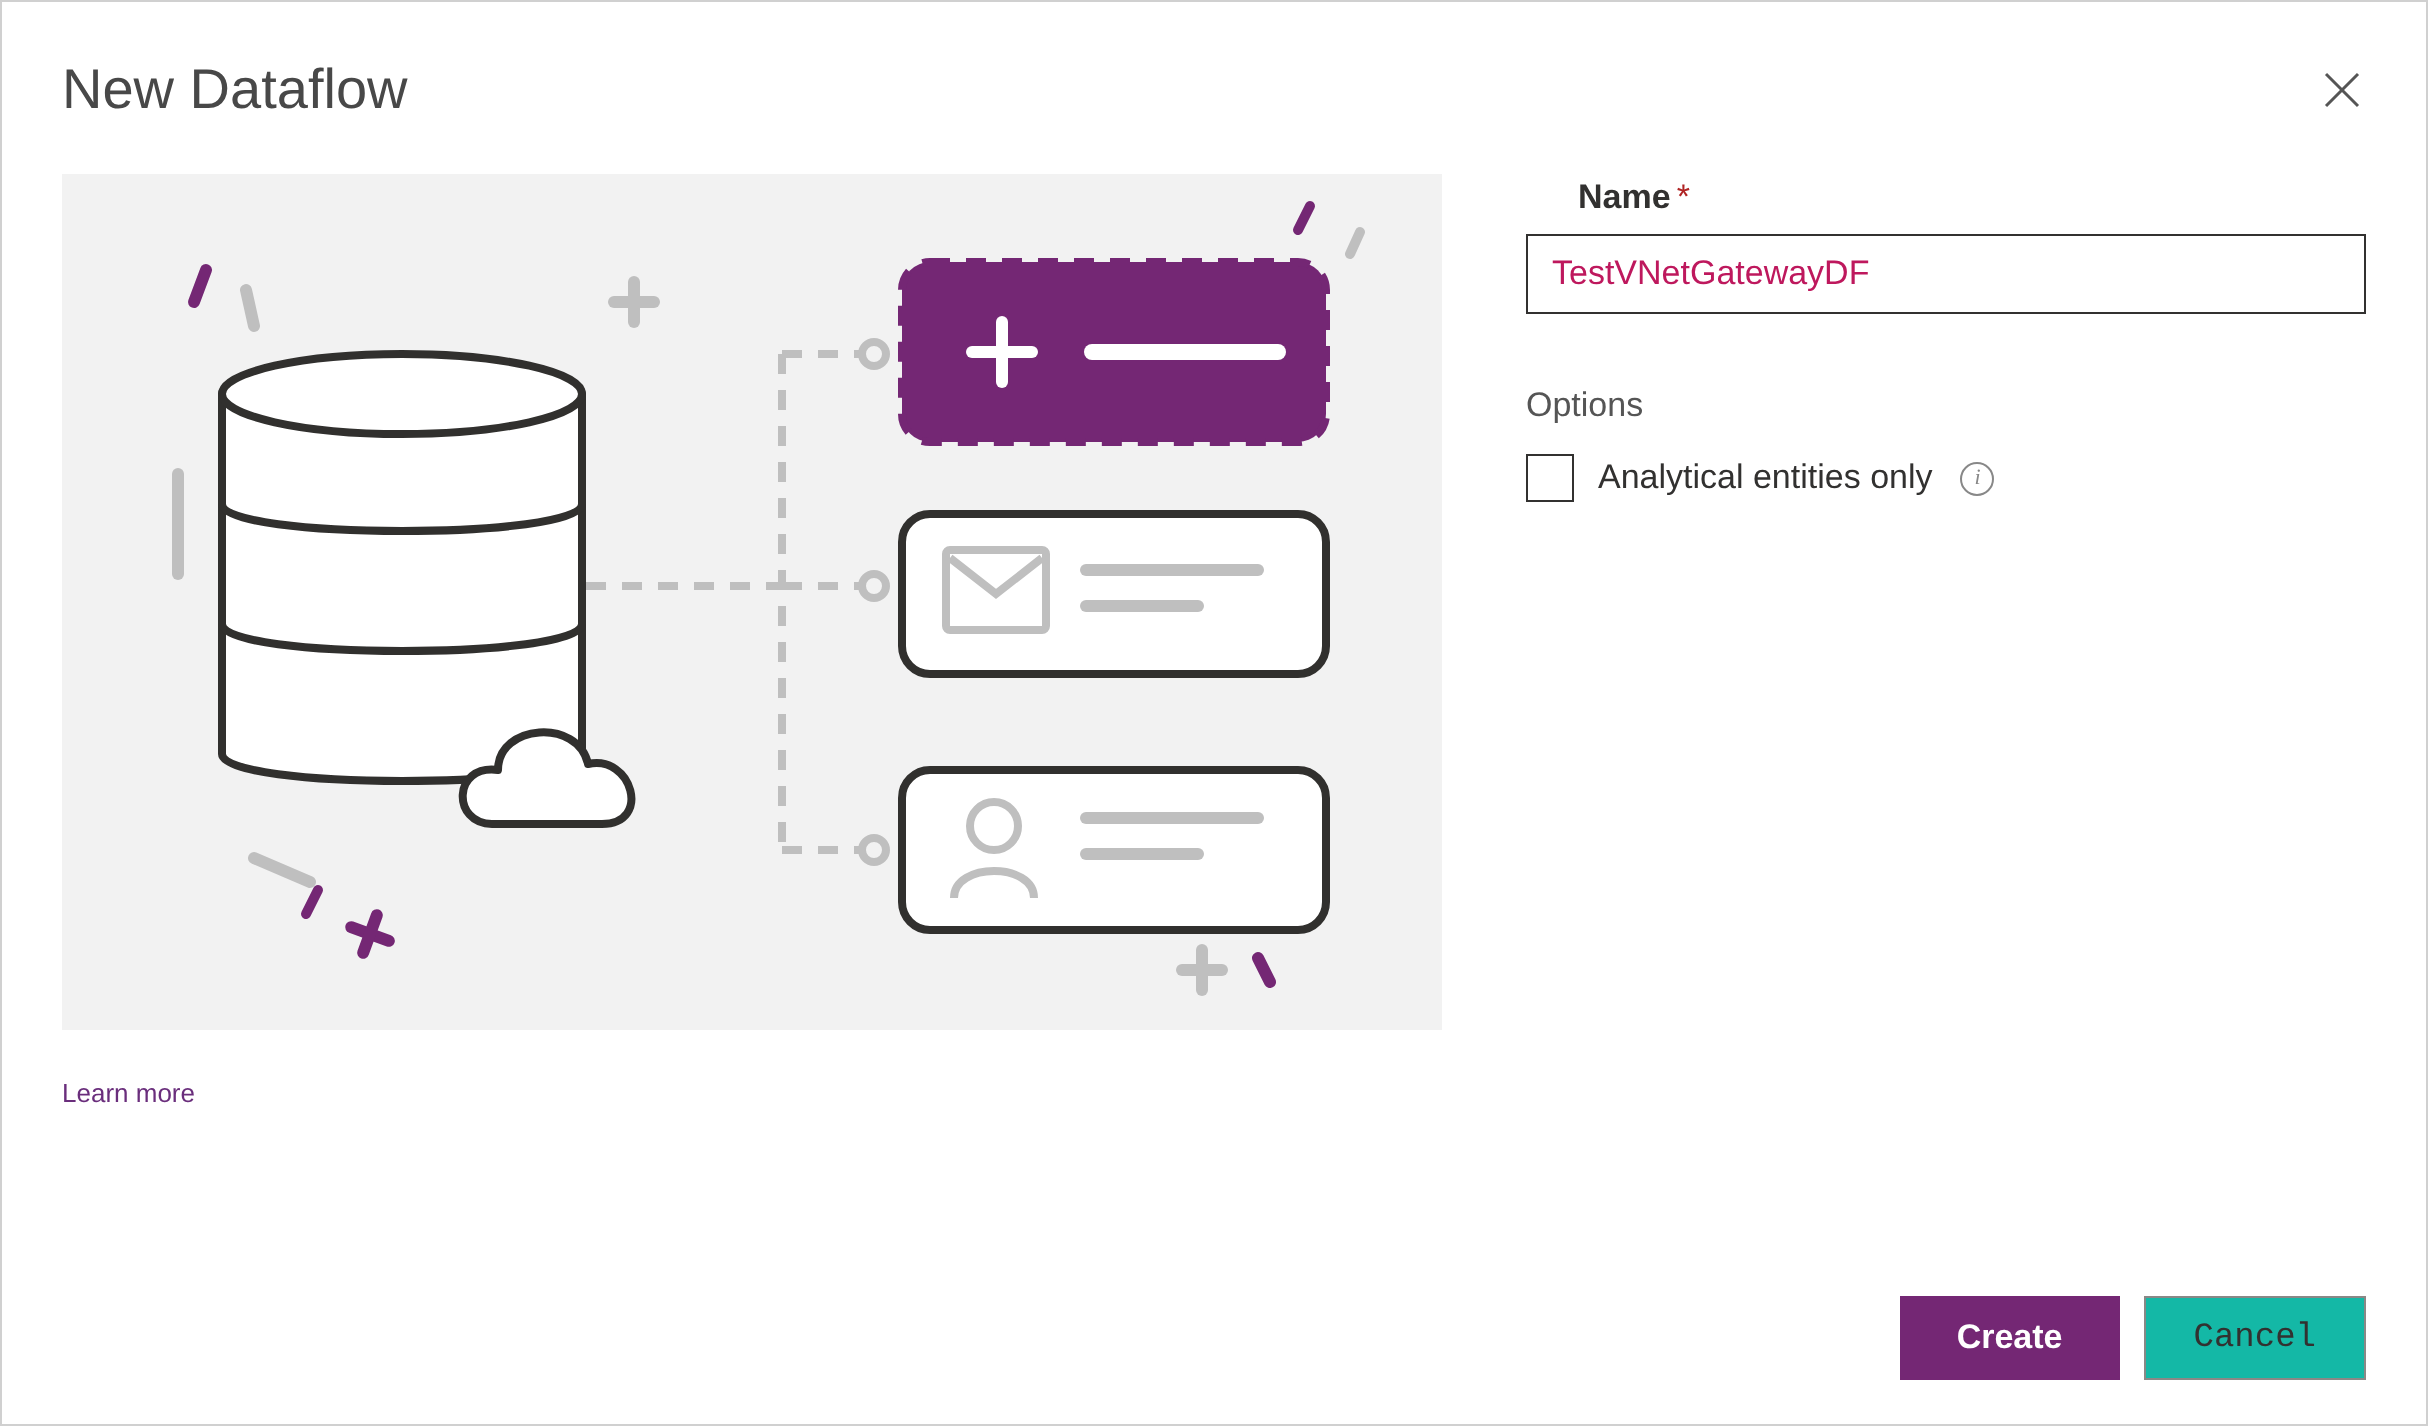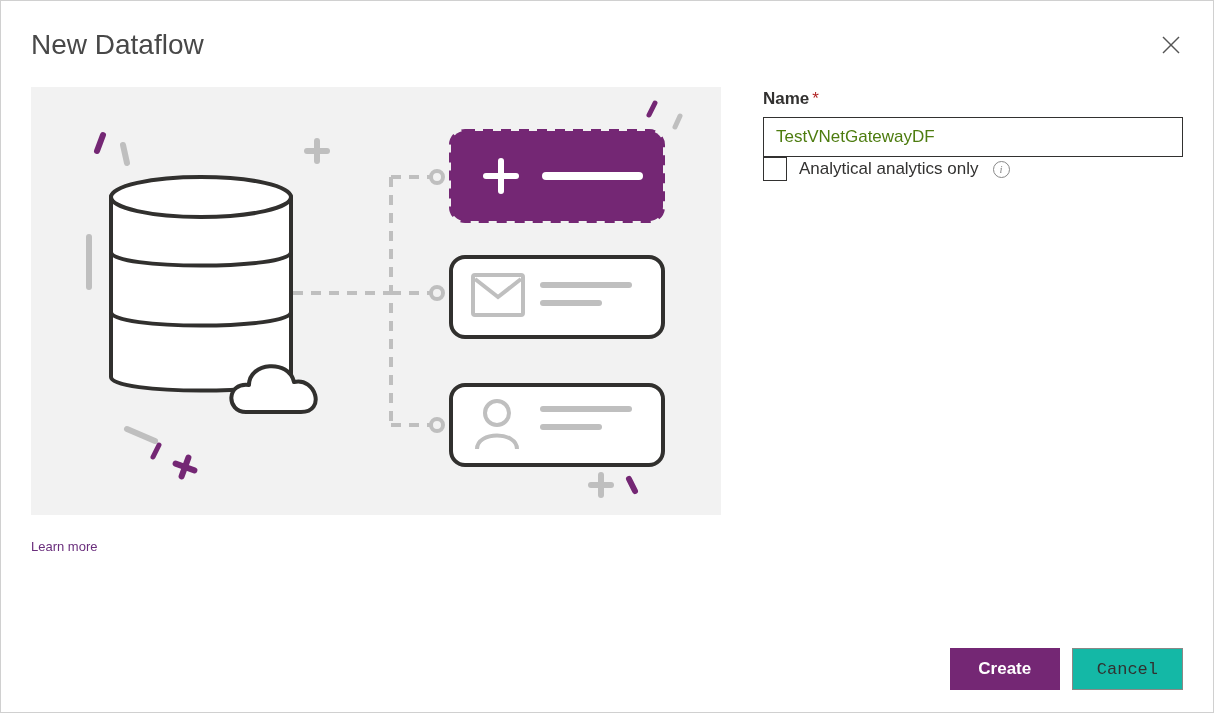--- a/index.html
+++ b/index.html
@@ -61,29 +61,30 @@
     .right-panel {
       flex: 1;
       padding-top: 2px;
     }
     .field-label {
       font-size: 17px;
       font-weight: 600;
       color: #323130;
       margin-bottom: 8px;
       display: block;
+      margin-left: 26px;
     }
     .req { color: #b02424; font-weight: 400; margin-left: 3px;}
     .text-input {
       width: 100%;
       padding: 9px 12px;
       font-size: 17px;
       border: 1px solid #323130;
       font-family: inherit;
-      color: #4d7c0f;
+      color: #be185d;
       outline: none;
     }
     .section-heading {
       margin-top: 36px;
       font-size: 17px;
       color: #555;
       font-weight: 400;
       margin-bottom: 14px;
     }
     .checkbox-row {
@@ -227,23 +228,24 @@
 
     <a href="#" class="learn-more">Learn more</a>
   </div>
 
   <div class="right-panel">
     <label class="field-label">
       <span>Name</span><span class="req">*</span>
     </label>
     <input type="text" class="text-input" value="TestVNetGatewayDF" style="">
 
+    <div class="section-heading">Options</div>
     <div class="checkbox-row">
       <div class="checkbox"></div>
-      <span class="checkbox-label">Analytical analytics only</span>
+      <span class="checkbox-label">Analytical entities only</span>
       <span class="info-icon">i</span>
     </div>
   </div>
 </div>
 
 <div class="footer">
   <button class="btn btn-primary">Create</button>
   <button class="btn btn-secondary">Cancel</button>
 </div>
 

